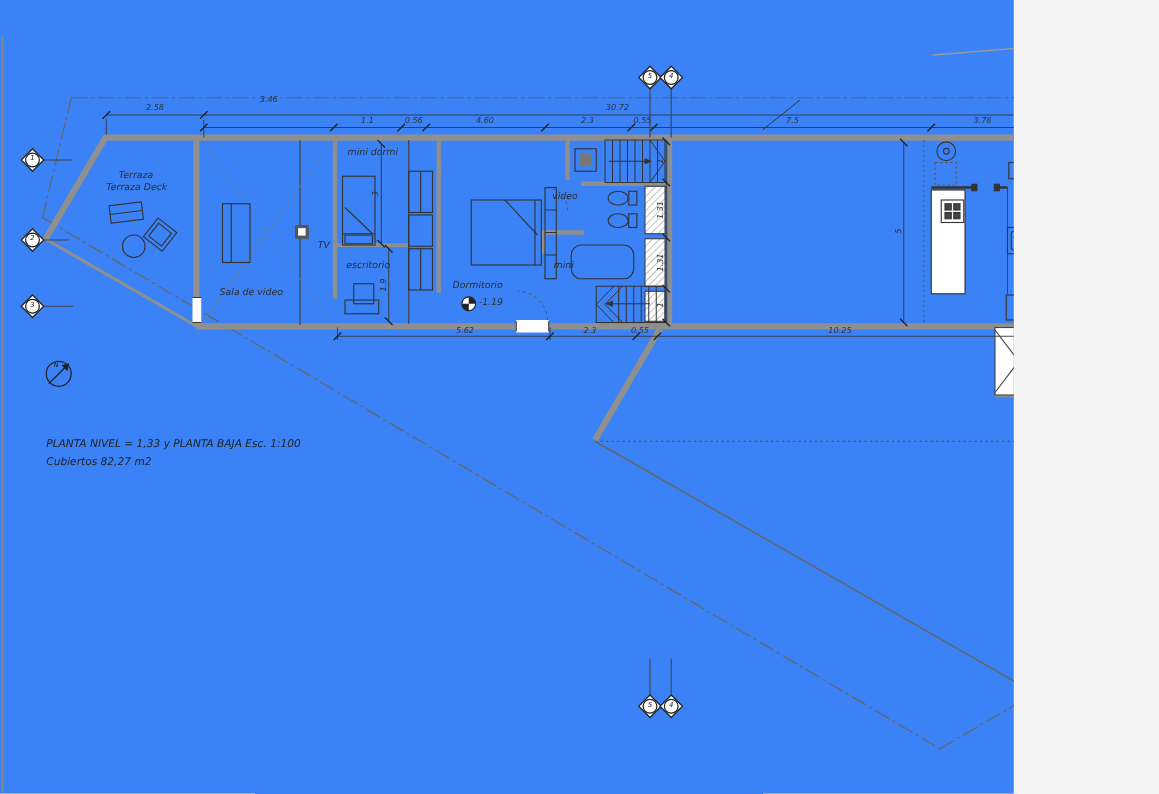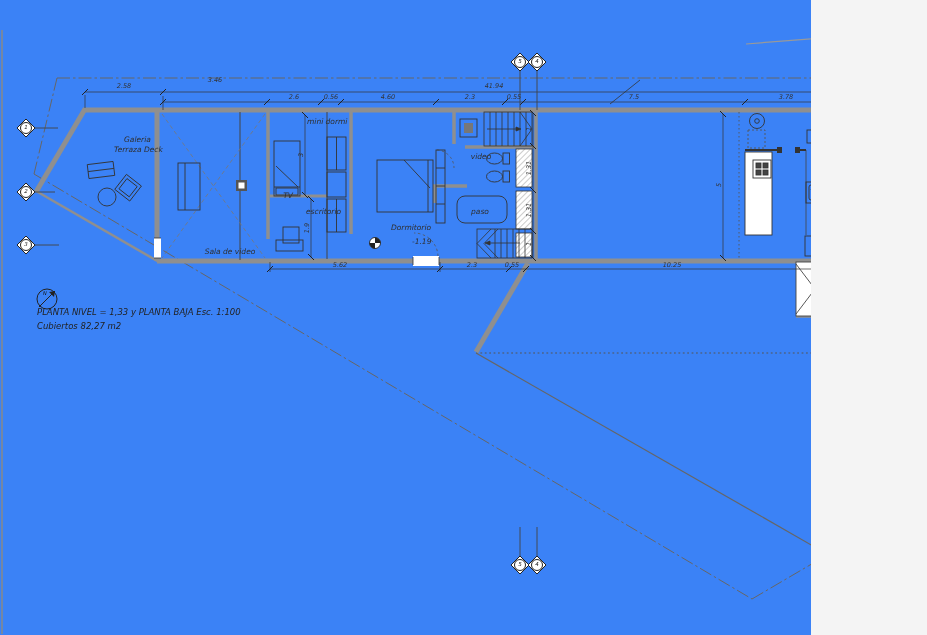--- a/index.html
+++ b/index.html
@@ -3,22 +3,22 @@
 <meta charset="utf-8">
 <style>
   html,body{margin:0;padding:0;background:#f4f4f4;}
   #canvas{position:relative;width:811px;height:635px;background:#3b82f6;overflow:hidden;
           font-family:"DejaVu Sans",sans-serif;font-style:italic;}
   #plan-svg{position:absolute;left:0;top:0;}
   .lbl{position:absolute;font-size:6.5px;color:#333;white-space:nowrap;
        transform:translate(-50%,-50%);line-height:1;}
   .lbl.la{transform:translate(0,-50%);}
   .lbl.rot{transform:translate(-50%,-50%) rotate(-90deg);}
-  .room{font-size:7.5px;color:#2e2e2e;margin-left:29px;}
-  .title{font-size:8.5px;color:#222;}
+  .room{font-size:7.5px;color:#2e2e2e;}
+  .title{font-size:8.5px;color:#222;margin-top:44px;}
   .gridnum{font-size:5.5px;color:#111;}
   .north{font-size:5px;color:#111;}
 </style>
 </head>
 <body>
 
 <div id="canvas">
 
 <svg id="plan-svg" width="927" height="635" viewBox="0 0 927 635">
   <defs>
@@ -262,31 +262,31 @@
   </g>
 
   <g transform="translate(375,243)">
     <circle r="5.5" fill="#fff" stroke="#222" stroke-width="0.9"></circle>
     <path d="M0,0 L5.5,0 A5.5,5.5 0 0 0 0,-5.5 Z" fill="#222"></path>
     <path d="M0,0 L-5.5,0 A5.5,5.5 0 0 0 0,5.5 Z" fill="#222"></path>
   </g>
 </svg>
 
 <div class="lbl" style="left:124px;top:86px">2.58</div>
-<div class="lbl" style="left:494px;top:86px">41.94</div>
+<div class="lbl" style="left:494px;top:86px">30.72</div>
 <div class="lbl" style="left:215px;top:80px">3.46</div>
-<div class="lbl" style="left:294px;top:97px">2.6</div>
+<div class="lbl" style="left:294px;top:97px">1.1</div>
 <div class="lbl" style="left:331px;top:97px">0.56</div>
 <div class="lbl" style="left:388px;top:97px">4.60</div>
 <div class="lbl" style="left:470px;top:97px">2.3</div>
 <div class="lbl" style="left:514px;top:97px">0.55</div>
 <div class="lbl" style="left:634px;top:97px">7.5</div>
 <div class="lbl" style="left:786px;top:97px">3.78</div>
 
-<div class="lbl" style="left:340px;top:265px">5.62</div>
+<div class="lbl" style="left:372px;top:265px">5.62</div>
 <div class="lbl" style="left:472px;top:265px">2.3</div>
 <div class="lbl" style="left:512px;top:265px">0.55</div>
 <div class="lbl" style="left:672px;top:265px">10.25</div>
 
 <div class="lbl rot" style="left:301px;top:155px">3</div>
 <div class="lbl rot" style="left:307px;top:228px">1.9</div>
 <div class="lbl rot" style="left:529px;top:129px">1</div>
 <div class="lbl rot" style="left:529px;top:168px">1.31</div>
 <div class="lbl rot" style="left:529px;top:210px">1.31</div>
 <div class="lbl rot" style="left:529px;top:244px">1</div>
@@ -301,28 +301,28 @@
 <div class="lbl gridnum" style="left:26px;top:192px">2</div>
 <div class="lbl gridnum" style="left:26px;top:245px">3</div>
 <div class="lbl gridnum" style="left:872px;top:130px">1</div>
 <div class="lbl gridnum" style="left:872px;top:194px">2</div>
 <div class="lbl gridnum" style="left:872px;top:246px">3</div>
 <div class="lbl gridnum" style="left:520px;top:62px">5</div>
 <div class="lbl gridnum" style="left:537px;top:62px">4</div>
 <div class="lbl gridnum" style="left:520px;top:565px">5</div>
 <div class="lbl gridnum" style="left:537px;top:565px">4</div>
 
-<div class="lbl room la" style="left:95px;top:140px">Galeria</div>
+<div class="lbl room la" style="left:95px;top:140px">Terraza</div>
 <div class="lbl room la" style="left:85px;top:150px">Terraza Deck</div>
-<div class="lbl room" style="left:201px;top:252px">Sala de video</div>
+<div class="lbl room" style="left:201px;top:234px">Sala de video</div>
 <div class="lbl room" style="left:259px;top:196px">TV</div>
 <div class="lbl room la" style="left:278px;top:122px">mini dormi</div>
 <div class="lbl room la" style="left:277px;top:212px">escritorio</div>
 <div class="lbl room la" style="left:362px;top:228px">Dormitorio</div>
 <div class="lbl room la" style="left:383px;top:242px">-1.19</div>
 <div class="lbl room" style="left:452px;top:157px">video</div>
-<div class="lbl room" style="left:451px;top:212px">paso</div>
+<div class="lbl room" style="left:451px;top:212px">mini</div>
 
 <div class="lbl north la" style="left:43px;top:293px">N</div>
 <div class="lbl title la" style="left:37px;top:312px">PLANTA NIVEL = 1,33 y PLANTA BAJA  Esc. 1:100</div>
 <div class="lbl title la" style="left:37px;top:326px">Cubiertos 82,27 m2</div>
 
 </div>
 
 </body></html>

